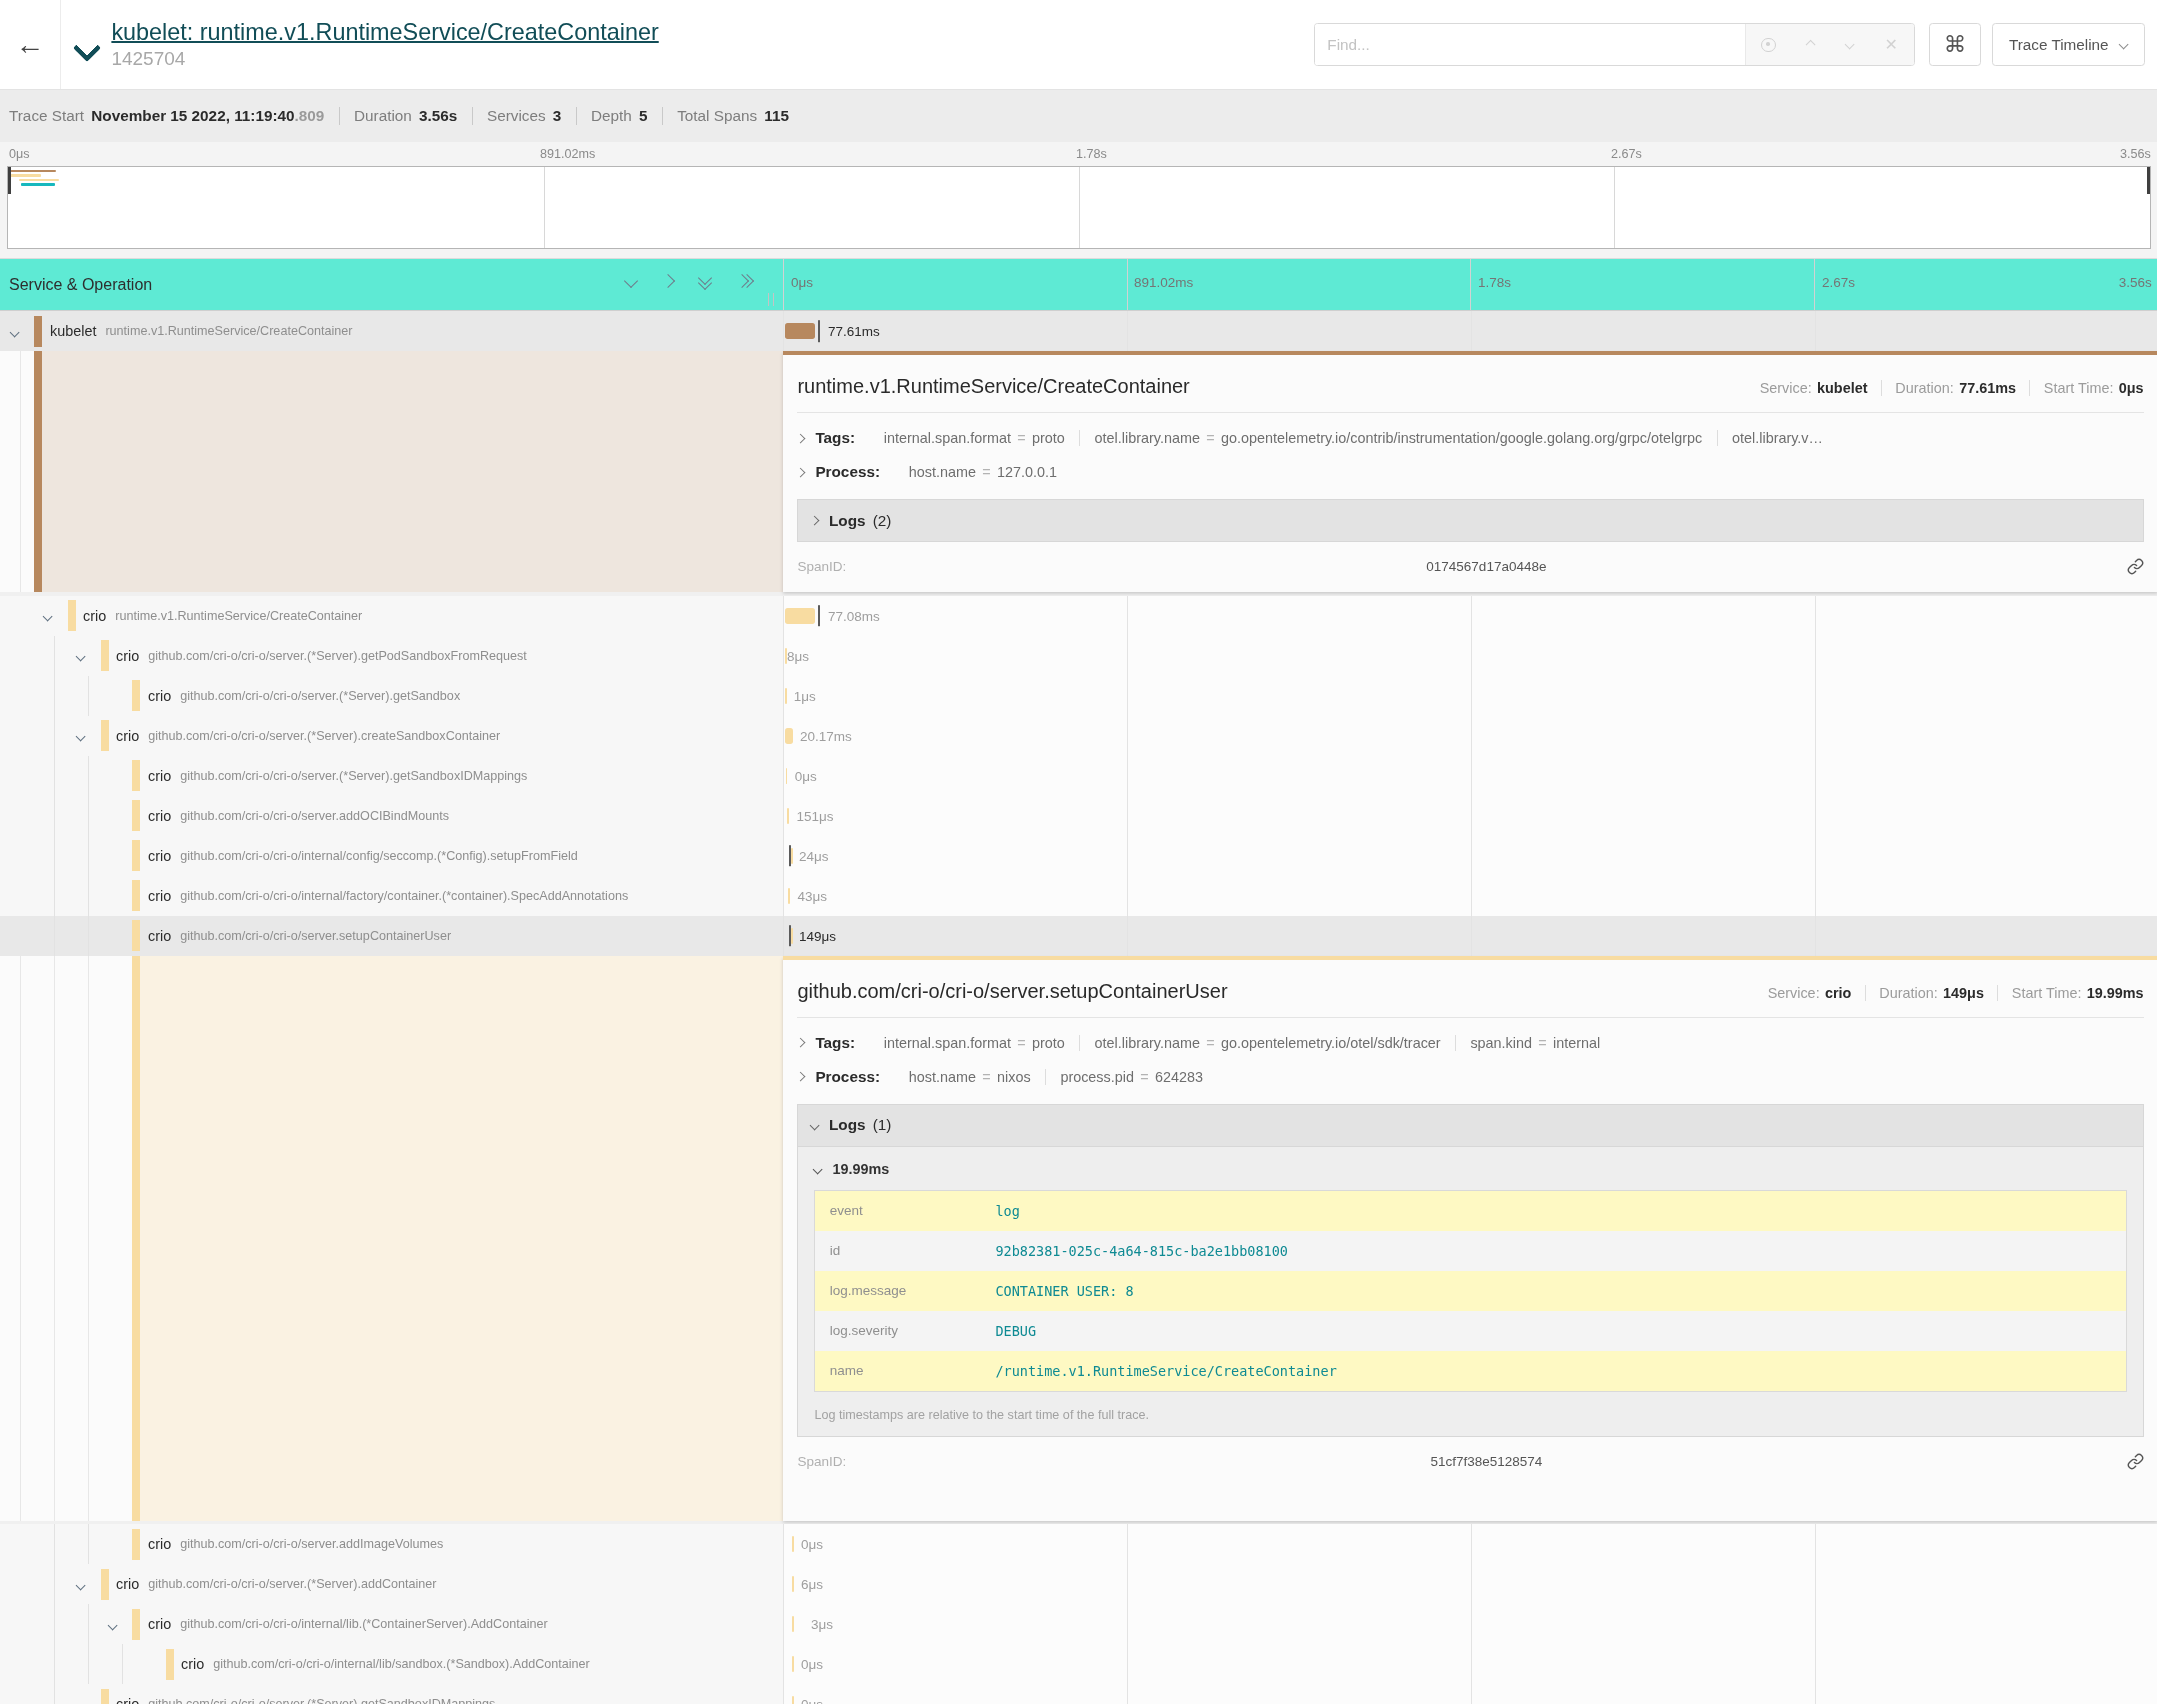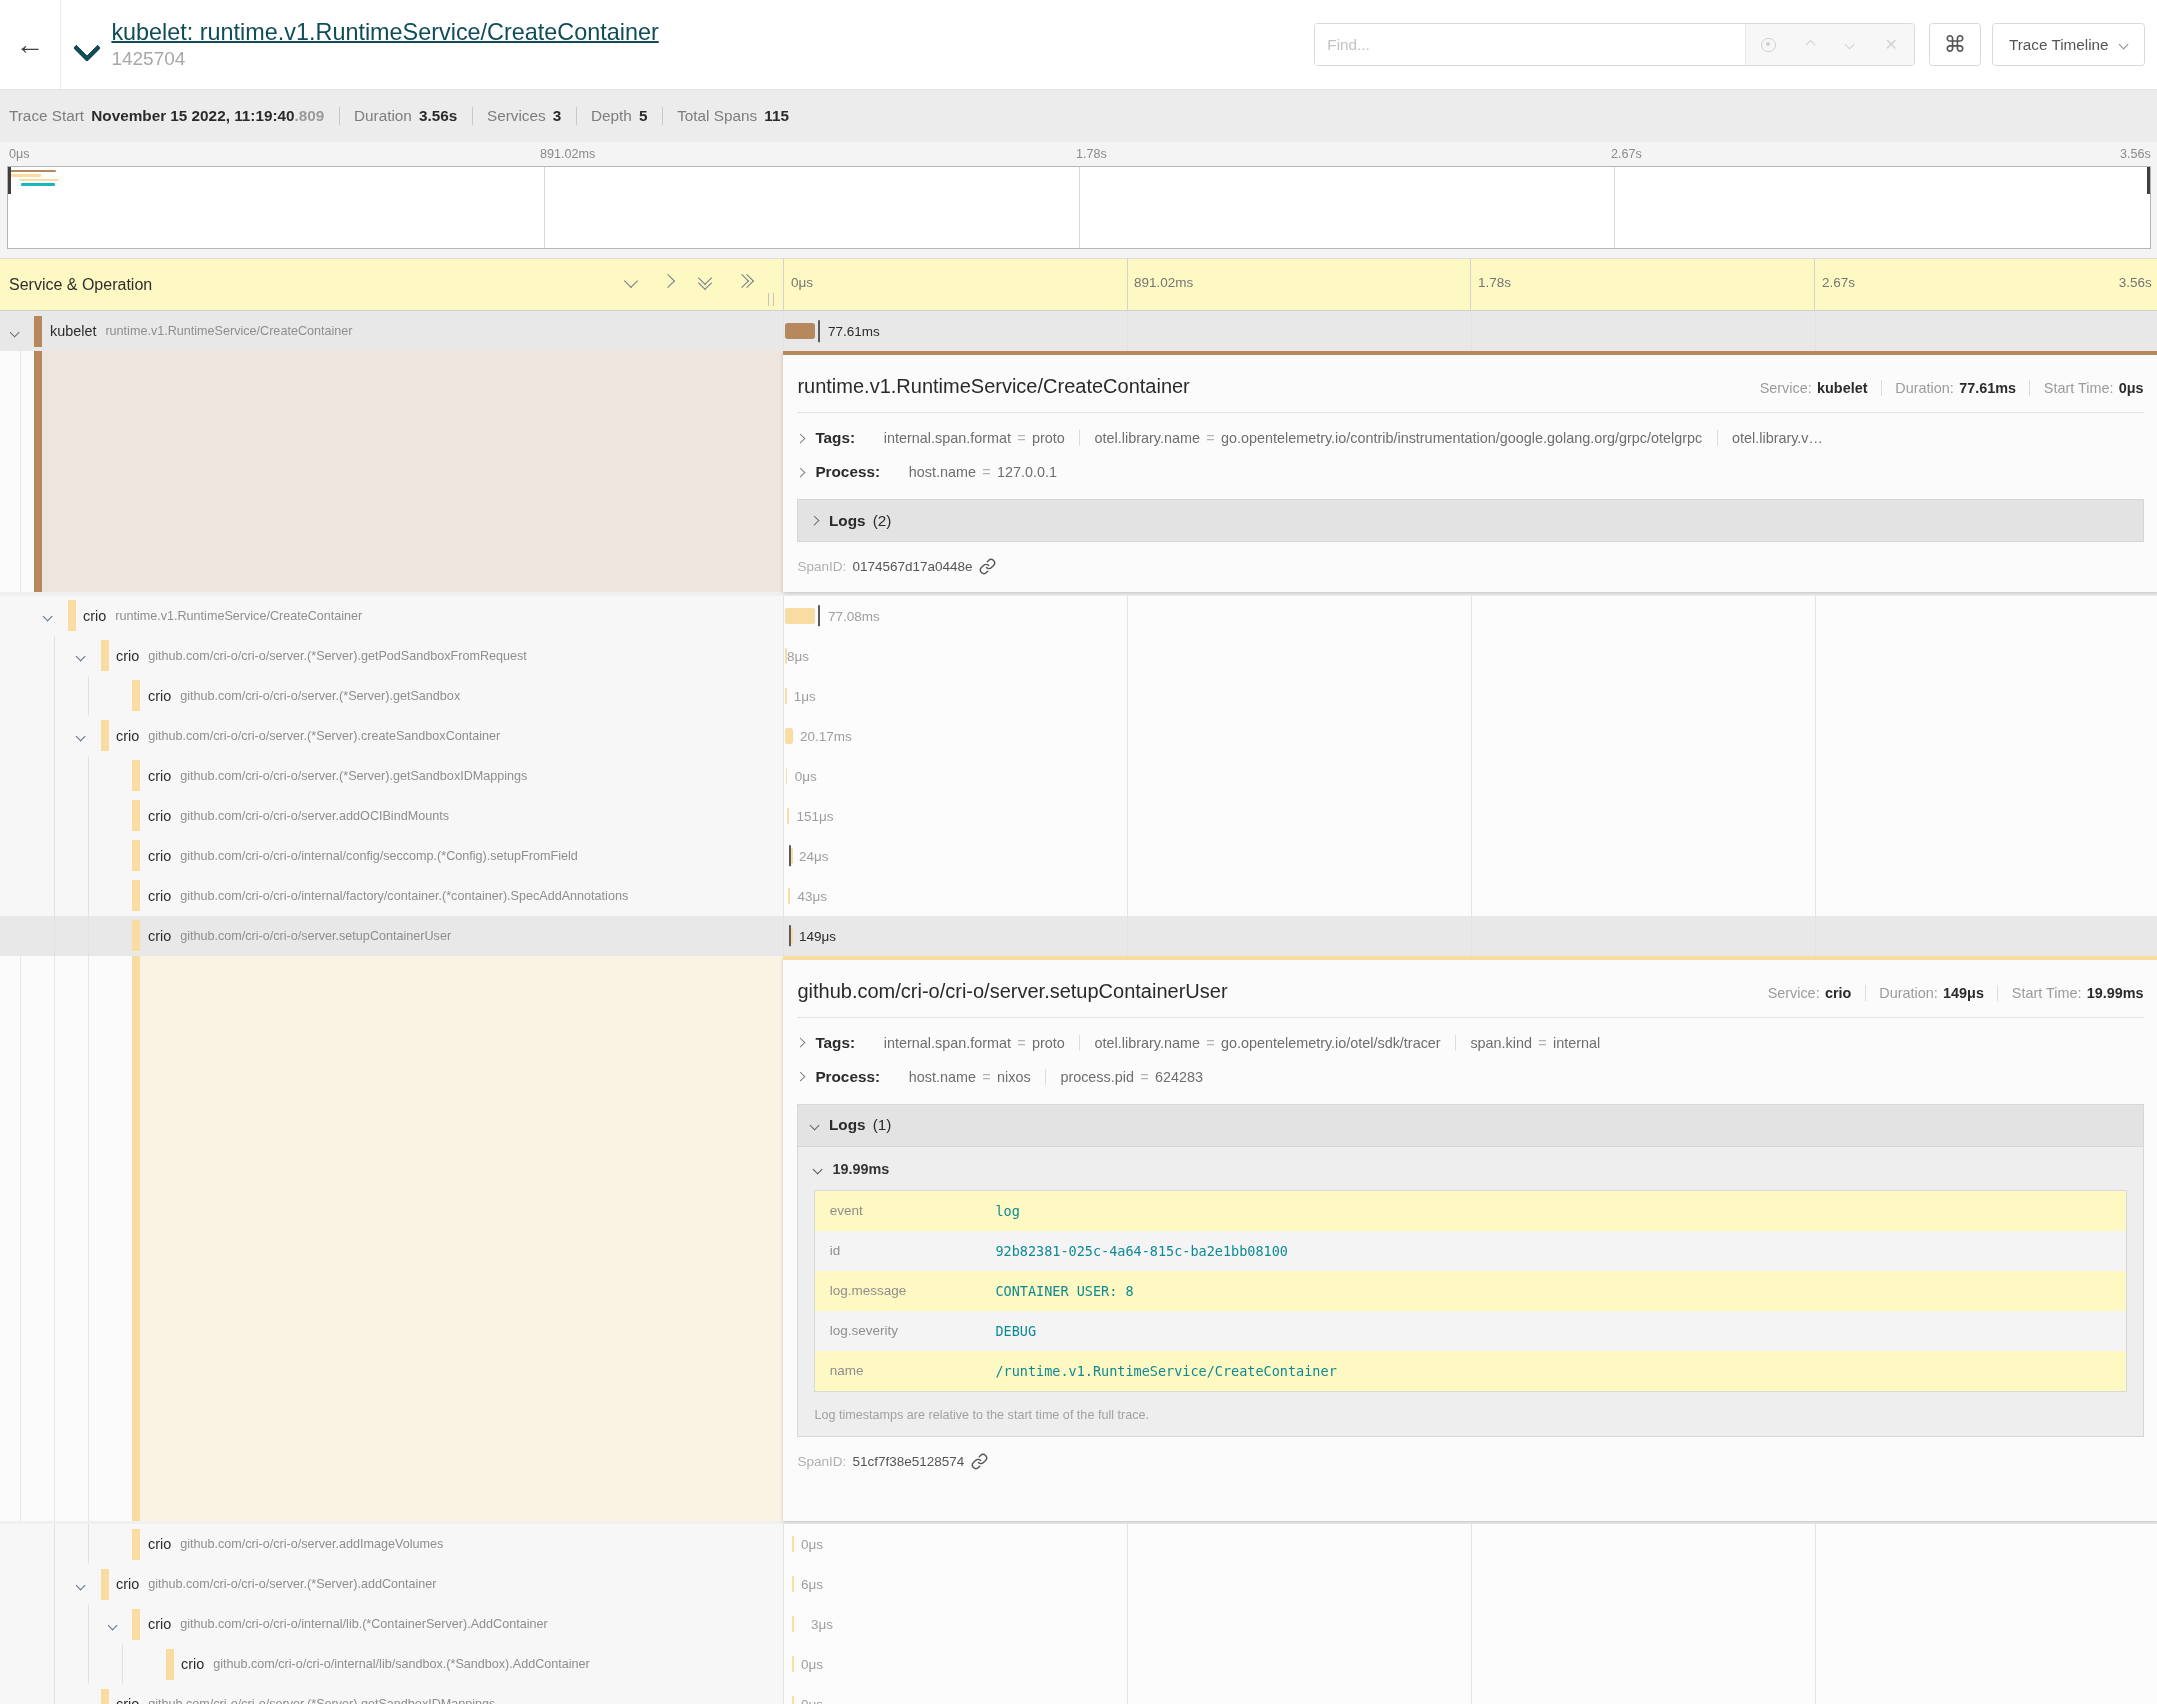--- a/index.html
+++ b/index.html
@@ -49,21 +49,21 @@
   
   .minimap { height:117px; background:#f4f4f4; position:relative; border-bottom:0.9px solid #dcdcdc; }
   .mini-label { position:absolute; top:4.5px; font-size:12.6px; color:#8a8a8a; }
   .mini-canvas { position:absolute; left:7.2px; right:7.2px; top:24px; height:83px; background:#fff;
                  border:0.9px solid #b5b5b5; cursor:crosshair; }
   .mini-col { position:absolute; top:0; bottom:0; width:0.9px; background:#d8d8d8; }
   .mini-span { position:absolute; height:2.7px; border-radius:0.9px; }
   .scrub { position:absolute; top:0; width:2.7px; height:27px; background:#3f3f3f; cursor:ew-resize; }
 
   
-  .tl-header { height:52px; background:#fef9c3; display:flex; border-bottom:0.9px solid #cfcfcf; position:relative; }
+  .tl-header { height:52px; background:#5eead4; display:flex; border-bottom:0.9px solid #cfcfcf; position:relative; }
   .tlh-left { width:783px; display:flex; align-items:center; position:relative; }
   .tlh-title { margin-left:9px; font-size:16px; color:#2e2e2e; }
   .tlh-icons { position:absolute; right:31px; top:14.4px; display:flex; gap:27px; color:#6e7d8b; align-items:center; }
   .tlh-icons > span { cursor:pointer; display:inline-flex; }
   .dbl-down { display:inline-flex; flex-direction:column; }
   .dbl-down .cv { margin-top:-5.4px; }
   .dbl-down .cv:first-child { margin-top:0; }
   .dbl-right { display:inline-flex; }
   .dbl-right .cv { margin-left:-4.5px; }
   .dbl-right .cv:first-child { margin-left:0; }
@@ -118,21 +118,21 @@
   .logs-bar .cv { color:#666; }
   .logs-content { background:#eeeeee; border:0.9px solid #d7d7d7; border-top:none; padding:14.4px 16px 14.4px; }
   .log-time { display:flex; align-items:center; gap:10.8px; font-weight:bold; font-size:14.4px; color:#333; cursor:pointer; }
   .log-time .cv { color:#555; }
   .log-table { margin-top:12.6px; background:#fef9c3; border:0.9px solid #d9d9d9; }
   .lt-row { display:flex; height:40px; align-items:center; }
   .lt-row:nth-child(even) { background:#f4f4f4; }
   .lt-key { width:180px; padding-left:14.4px; color:#8f8f8f; font-size:13.5px; flex:0 0 auto; }
   .lt-val { font-family:"DejaVu Sans Mono",monospace; font-size:13.5px; color:#0e8a93; white-space:nowrap; }
   .log-note { margin-top:16px; font-size:12.6px; color:#a2a2a2; }
-  .spanid-row { display:flex; justify-content:flex-start; align-items:center; margin-top:16px;
+  .spanid-row { display:flex; justify-content:space-between; align-items:center; margin-top:16px;
                 font-size:13.5px; color:#b0b0b0; gap:6.3px; }
   .spanid-val { color:#555; }
   .link-ico { display:inline-flex; cursor:pointer; }
   .row-gap { height:3.6px; background:#f0f0f0; }
 </style>
 </head>
 <body>
 
 <div id="app">
 

